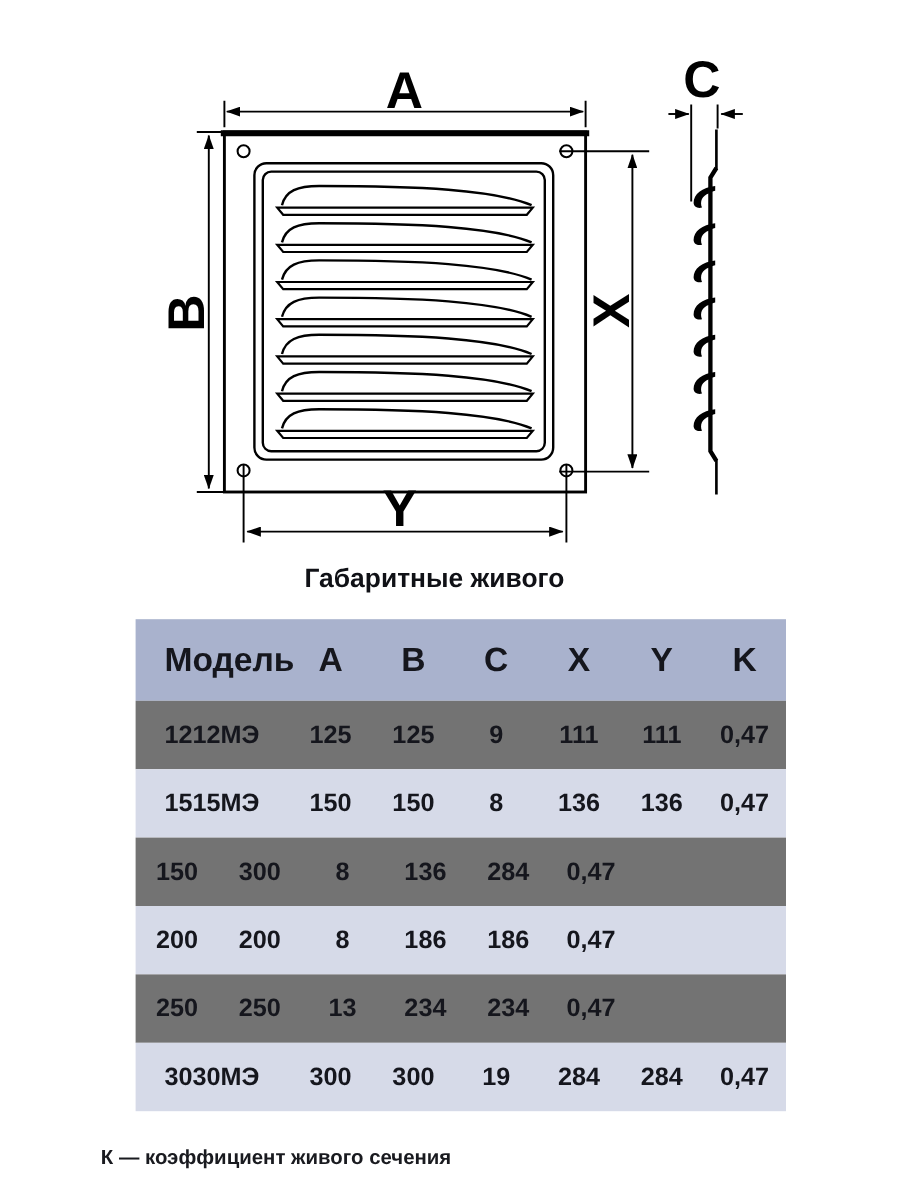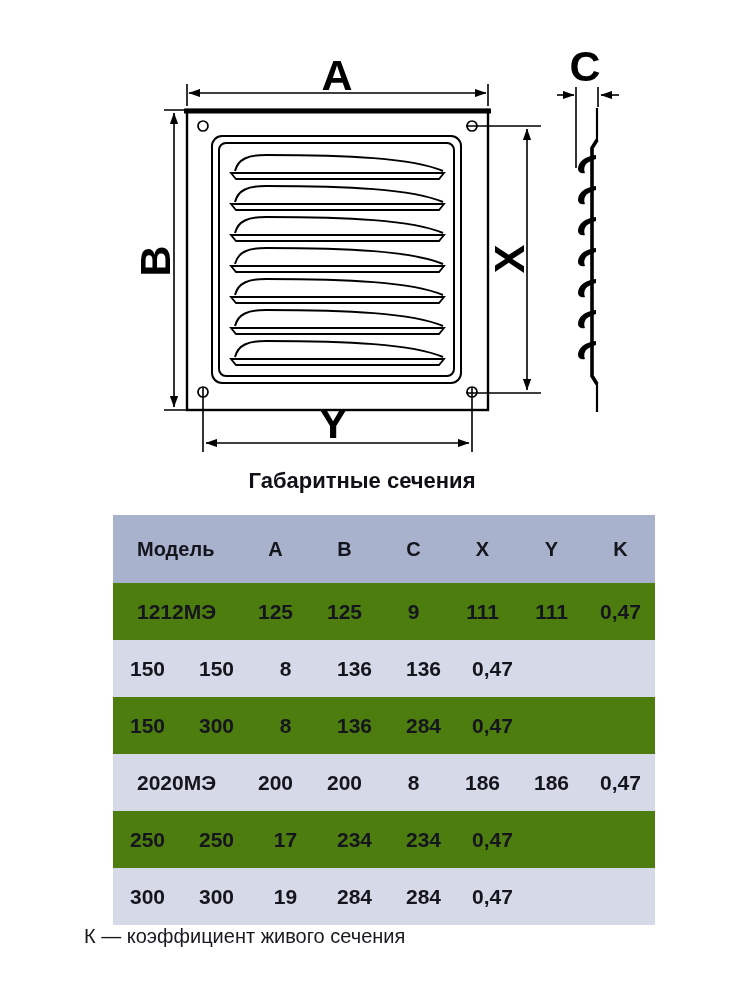--- a/index.html
+++ b/index.html
@@ -10,27 +10,27 @@
   *{margin:0;padding:0;box-sizing:border-box}
   html,body{width:750px;background:#ffffff;font-family:"Liberation Sans",sans-serif;color:var(--ink)}
   body{height:1000px;overflow:hidden}
   .stage{width:750px;height:1000px;background:#fff}
   svg text{font-family:"Liberation Sans","DejaVu Sans",sans-serif;font-weight:700;font-size:43px;fill:#000}
   .diagram-title{
     width:750px;text-align:center;padding-right:26px;margin-top:4px;
     font-size:22px;font-weight:700;color:#101116;
   }
   .dim-table{width:542px;margin:21px 0 0 113px}
-  .trow{display:flex;align-items:center;height:57px;background:#4d7c0f}
+  .trow{display:flex;align-items:center;height:57px;background:#737373}
   .trow.thead{height:68px;background:var(--header-bg)}
   .trow.stripe{background:var(--stripe-bg)}
   .tcell{width:69px;text-align:center;font-size:21px;font-weight:600;color:var(--ink)}
-  .thead .tcell{font-size:20px}
+  .thead .tcell{font-size:28px}
   .tcell.model{width:128px;text-align:left;padding-left:24px}
-  .footnote{margin:0 0 0 84px;font-size:20px;font-weight:400;color:#191a1f}
+  .footnote{margin:29px 0 0 84px;font-size:17px;font-weight:700;color:#191a1f}
 </style>
 </head>
 <body>
 
 <div class="stage">
 
   
   <svg width="750" height="460" viewBox="0 0 750 460">
     <defs>
       <marker id="arr" viewBox="0 0 10 7" refX="9.5" refY="3.5" markerWidth="12" markerHeight="8.4" orient="auto-start-reverse" markerUnits="userSpaceOnUse">
@@ -102,21 +102,21 @@
     </g>
 
     <text x="337" y="90" text-anchor="middle">A</text>
     <text text-anchor="middle" transform="translate(170 261) rotate(-90)">B</text>
     <text text-anchor="middle" transform="translate(524 259) rotate(-90)">X</text>
     <text x="333" y="438" text-anchor="middle">Y</text>
     <text x="585" y="81" text-anchor="middle">C</text>
   </svg>
 
   
-  <div class="diagram-title">Габаритные сечения</div>
+  <div class="diagram-title">Габаритные живого</div>
 
   
   <div class="dim-table">
     <div class="trow thead">
       <div class="tcell model">Модель</div>
       <div class="tcell">A</div>
       <div class="tcell">B</div>
       <div class="tcell">C</div>
       <div class="tcell">X</div>
       <div class="tcell">Y</div>
@@ -127,57 +127,58 @@
       <div class="tcell model">1212МЭ</div>
       <div class="tcell">125</div>
       <div class="tcell">125</div>
       <div class="tcell">9</div>
       <div class="tcell">111</div>
       <div class="tcell">111</div>
       <div class="tcell">0,47</div>
     </div>
 
     <div class="trow stripe">
+      <div class="tcell model">1515МЭ</div>
       <div class="tcell">150</div>
       <div class="tcell">150</div>
       <div class="tcell">8</div>
       <div class="tcell">136</div>
       <div class="tcell">136</div>
       <div class="tcell">0,47</div>
     </div>
 
     <div class="trow">
       <div class="tcell">150</div>
       <div class="tcell">300</div>
       <div class="tcell">8</div>
       <div class="tcell">136</div>
       <div class="tcell">284</div>
       <div class="tcell">0,47</div>
     </div>
 
     <div class="trow stripe">
-      <div class="tcell model">2020МЭ</div>
       <div class="tcell">200</div>
       <div class="tcell">200</div>
       <div class="tcell">8</div>
       <div class="tcell">186</div>
       <div class="tcell">186</div>
       <div class="tcell">0,47</div>
     </div>
 
     <div class="trow">
       <div class="tcell">250</div>
       <div class="tcell">250</div>
-      <div class="tcell">17</div>
+      <div class="tcell">13</div>
       <div class="tcell">234</div>
       <div class="tcell">234</div>
       <div class="tcell">0,47</div>
     </div>
 
     <div class="trow stripe">
+      <div class="tcell model">3030МЭ</div>
       <div class="tcell">300</div>
       <div class="tcell">300</div>
       <div class="tcell">19</div>
       <div class="tcell">284</div>
       <div class="tcell">284</div>
       <div class="tcell">0,47</div>
     </div>
   </div>
 
   

